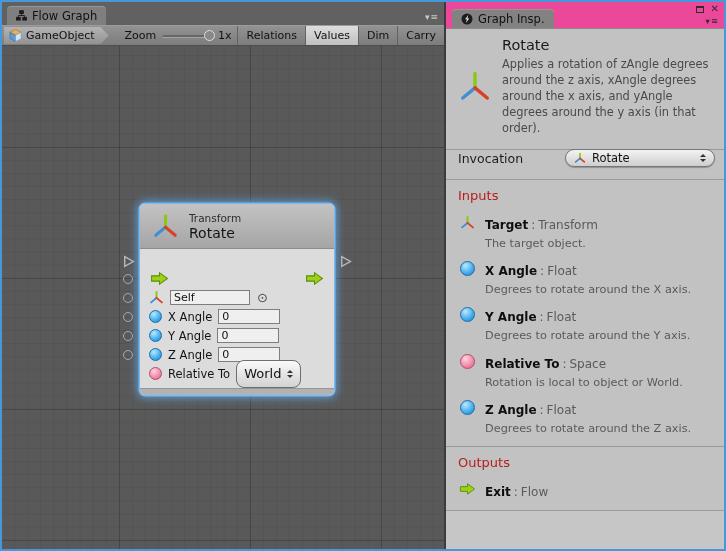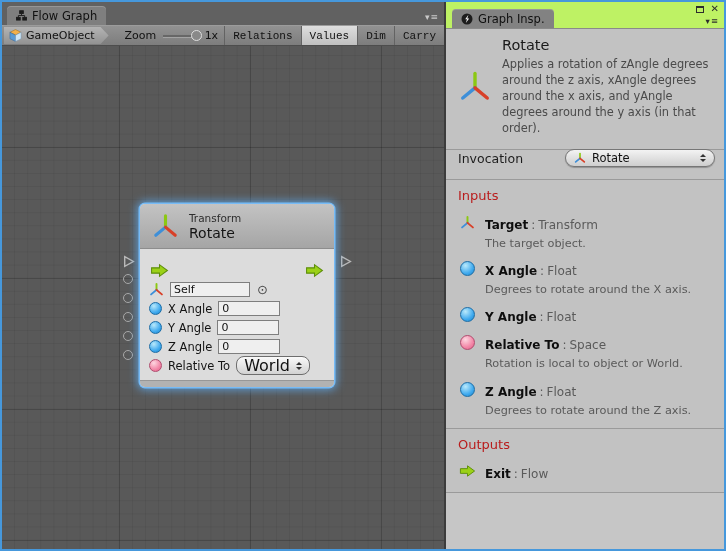--- a/index.html
+++ b/index.html
@@ -13,64 +13,64 @@
   .pane-menu { position:absolute; right:5px; bottom:3px; font-size:9px; color:#c9c9c9; letter-spacing:1px; cursor:pointer; }
 
   .toolbar { height:21px; background:linear-gradient(#929292,#7d7d7d); border-top:1px solid #9c9c9c; border-bottom:1px solid #4d4d4d; display:flex; align-items:center; font-size:11px; color:#111; flex:none; }
   .breadcrumb { height:17px; margin-left:2px; padding:0 14px 0 5px; background:linear-gradient(#b4b4b4,#929292); clip-path:polygon(0 0,calc(100% - 8px) 0,100% 50%,calc(100% - 8px) 100%,0 100%); display:flex; align-items:center; gap:4px; cursor:pointer; }
   .zoom-label { margin-left:16px; }
   .slider { width:96px; height:11px; margin:0 3px 0 7px; position:relative; }
   .slider .track { position:absolute; left:0; right:0; top:5px; height:2px; background:#676767; box-shadow:0 1px 0 rgba(255,255,255,0.25); }
   .slider .thumb { position:absolute; right:0; top:0; width:11px; height:11px; border-radius:50%; background:#898989; border:1px solid #dedede; }
   .zoom-value { margin-right:6px; }
   .tb-buttons { margin-left:auto; height:100%; display:flex; border-left:1px solid #636363; }
-  .tb-btn { padding:0 8px; display:flex; align-items:center; border-right:1px solid #636363; cursor:pointer; color:#111;font-family:Liberation Mono, monospace; }
+  .tb-btn { padding:0 8px; display:flex; align-items:center; border-right:1px solid #636363; cursor:pointer; color:#111; }
   .tb-btn:last-child { border-right:none; }
   .tb-btn.active { background:linear-gradient(#dedede,#c0c0c0); }
 
   .graph { flex:1; position:relative; overflow:hidden; background-color:#595959;
     background-image:
       linear-gradient(to right, rgba(0,0,0,0.16) 1px, transparent 1px),
       linear-gradient(to bottom, rgba(0,0,0,0.16) 1px, transparent 1px),
       linear-gradient(to right, rgba(0,0,0,0.06) 1px, transparent 1px),
       linear-gradient(to bottom, rgba(0,0,0,0.06) 1px, transparent 1px);
     background-size:131px 131px,131px 131px,13.1px 13.1px,13.1px 13.1px;
     background-position:-14px -30px,-14px -30px,-1px -4px,-1px -4px; }
 
   
   .node-wrap { position:absolute; left:138px; top:158px; width:194px; }
   .node { position:relative; border-radius:5px; background:#dcdcdc; box-shadow:0 0 0 1.5px rgba(120,190,250,0.95), 0 0 9px 3px rgba(95,175,245,0.75); }
   .node-header { height:45px; background:linear-gradient(#c3c3c3,#a5a5a5); border-bottom:1px solid #8d8d8d; border-radius:5px 5px 0 0; display:flex; align-items:center; gap:10px; padding:4px 8px 4px 12px; cursor:move; }
   .nh-cat { font-size:10.5px; color:#2e2e2e; margin-bottom:1px; }
   .nh-title { font-size:14px; color:#141414; }
-  .node-body { padding:12px 9px 5px; }
+  .node-body { padding:20px 9px 5px; }
   .nrow { height:19px; display:flex; align-items:center; }
   .row-flow { justify-content:space-between; padding:0 1px; }
   .port-dot { width:13px; height:13px; border-radius:50%; flex:none; margin-right:6px; cursor:crosshair; }
   .dot-blue { background:radial-gradient(circle at 35% 28%, #b9e9fb, #3fa9ee 62%, #1f86c8); border:1px solid #1c6da6; }
   .dot-pink { background:radial-gradient(circle at 35% 28%, #fdd6e0, #f285a6 62%, #e06088); border:1px solid #b04c6e; }
   .nfield { background:#efefef; border:1px solid #7e7e7e; height:15px; font-size:11px; color:#111; padding:0 3px; font-family:inherit; }
   .self-field { width:80px; }
   .angle-field { width:62px; }
   .nlabel { font-size:11.5px; color:#141414; margin-right:6px; white-space:nowrap; }
   .target-glyph { margin-left:7px; font-size:13px; color:#4a4a4a; line-height:1; }
-  .world-dd { height:19px; border-radius:8px; border:1px solid #6e6e6e; background:linear-gradient(#fafafa,#d2d2d2); display:flex; align-items:center; gap:6px; padding:0 7px; font-size:16px; color:#111; cursor:pointer; }
+  .world-dd { height:28px; border-radius:8px; border:1px solid #6e6e6e; background:linear-gradient(#fafafa,#d2d2d2); display:flex; align-items:center; gap:6px; padding:0 7px; font-size:13px; color:#111; cursor:pointer; }
   .ud { display:flex; flex-direction:column; gap:2px; }
   .ud i { display:block; width:0; height:0; border-left:3px solid transparent; border-right:3px solid transparent; }
   .ud .up { border-bottom:3.5px solid #333; }
   .ud .dn { border-top:3.5px solid #333; }
   .node-footer { height:7px; background:#b2b2b2; border-top:1px solid #979797; border-radius:0 0 5px 5px; }
 
   .ext-port { position:absolute; cursor:crosshair; }
   .ext-circle { width:10px; height:10px; border:1.5px solid #a8a8a8; border-radius:50%; }
   .tri svg { display:block; }
 
   
   .right-pane { flex:1; display:flex; flex-direction:column; background:#c2c2c2; }
-  .r-tabbar { height:27px; background:#bef264; position:relative; flex:none; border-bottom:1px solid #8a8a8a;text-align:right; }
+  .r-tabbar { height:27px; background:#ec4899; position:relative; flex:none; border-bottom:1px solid #8a8a8a;text-align:right; }
   .r-tab { position:absolute; left:6px; bottom:0; height:19px; padding:0 9px; background:#828282; border-radius:4px 4px 0 0; display:flex; align-items:center; gap:5px; font-size:11.5px; color:#101010; box-shadow:inset 0 1px 0 rgba(255,255,255,0.18); cursor:pointer; }
   .gi-icon { width:12px; height:12px; flex:none; }
   .win-controls { position:absolute; right:5px; top:2px; display:flex; gap:7px; align-items:center; }
   .max-icon { width:8px; height:7px; border:1px solid #2d2d2d; border-top-width:2px; cursor:pointer; }
   .close-icon { font-size:10px; color:#2d2d2d; cursor:pointer; line-height:1; }
   .r-menu { position:absolute; right:5px; top:14px; font-size:8.5px; color:#2d2d2d; letter-spacing:1px; cursor:pointer; }
 
   .insp { flex:1; display:flex; flex-direction:column; overflow:hidden; }
   .summary { display:flex; align-items:center; gap:10px; padding:8px 10px 12px 12px; border-bottom:1px solid #9a9a9a; }
   .sum-icon { flex:none; }
@@ -292,20 +292,21 @@
             <div class="pe-desc">Degrees to rotate around the X axis.</div>
           </div>
         </div>
 
         <div class="pe">
           <span class="pe-icon">
               <span class="pe-dot dot-blue port-dot" style="margin:0;"></span>
             </span>
           <div>
             <div><span class="pe-name">Y Angle</span><span class="pe-colon">:</span><span class="pe-type">Float</span></div>
+            <div class="pe-desc">Degrees to rotate around the Y axis.</div>
           </div>
         </div>
 
         <div class="pe">
           <span class="pe-icon">
               <span class="pe-dot dot-pink port-dot" style="margin:0;"></span>
             </span>
           <div>
             <div><span class="pe-name">Relative To</span><span class="pe-colon">:</span><span class="pe-type">Space</span></div>
             <div class="pe-desc">Rotation is local to object or World.</div>

